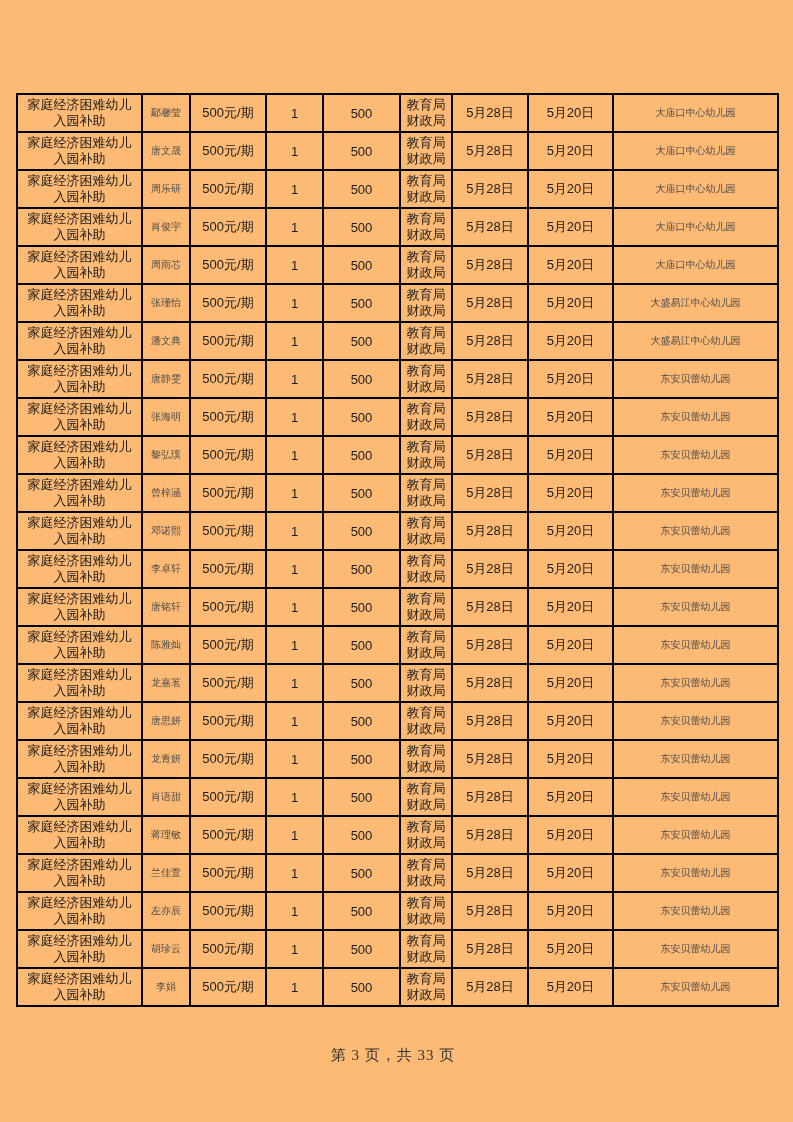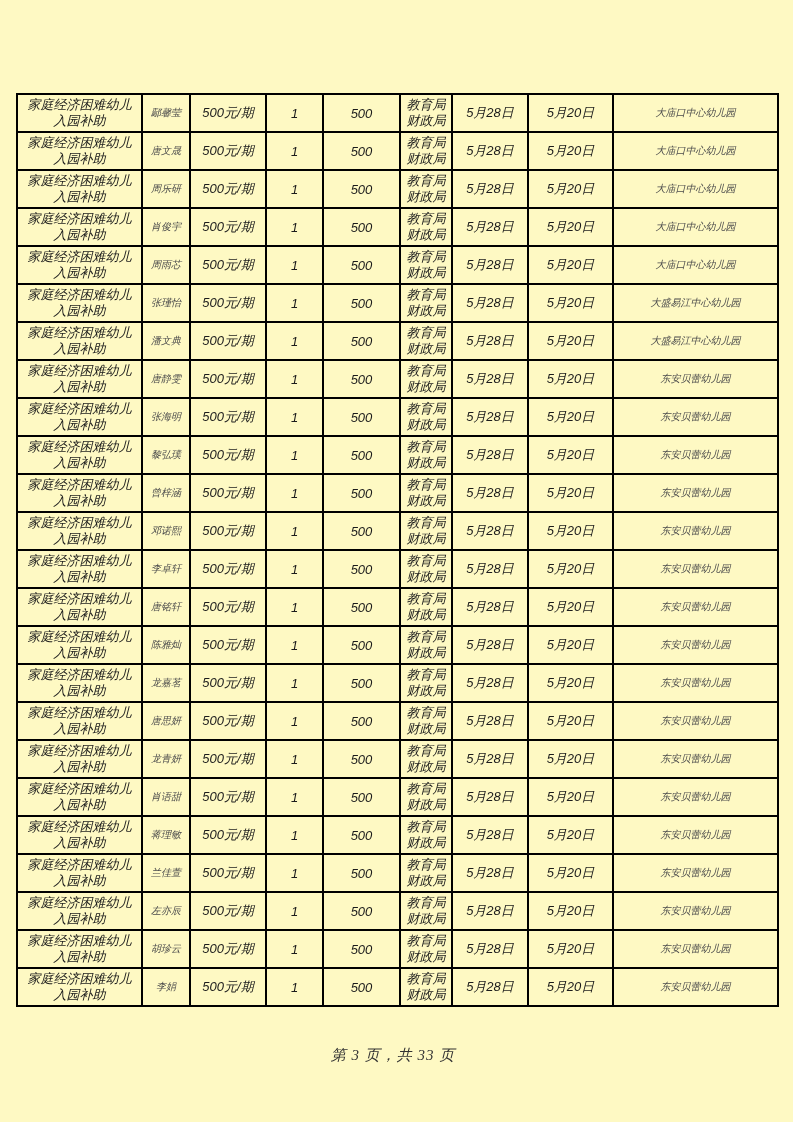--- a/index.html
+++ b/index.html
@@ -1,23 +1,22 @@
 <!DOCTYPE html>
 <html><head>
 <meta charset="utf-8">
 <style>
   html,body { margin:0; padding:0; background:#e8e8e8; }
   .page {
     position:relative;
     width:793px; height:1122px;
     margin:0 auto;
-    background:#fef9c3;
+    background:#fdba74;
     font-family:"Liberation Sans","DejaVu Sans",sans-serif;
     overflow:hidden;
-    font-style:italic;
   }
   table.grid {
     position:absolute;
     left:16px; top:93px;
     width:761px;
     border-collapse:collapse;
     table-layout:fixed;
   }
   table.grid td {
     border:2px solid #000;

